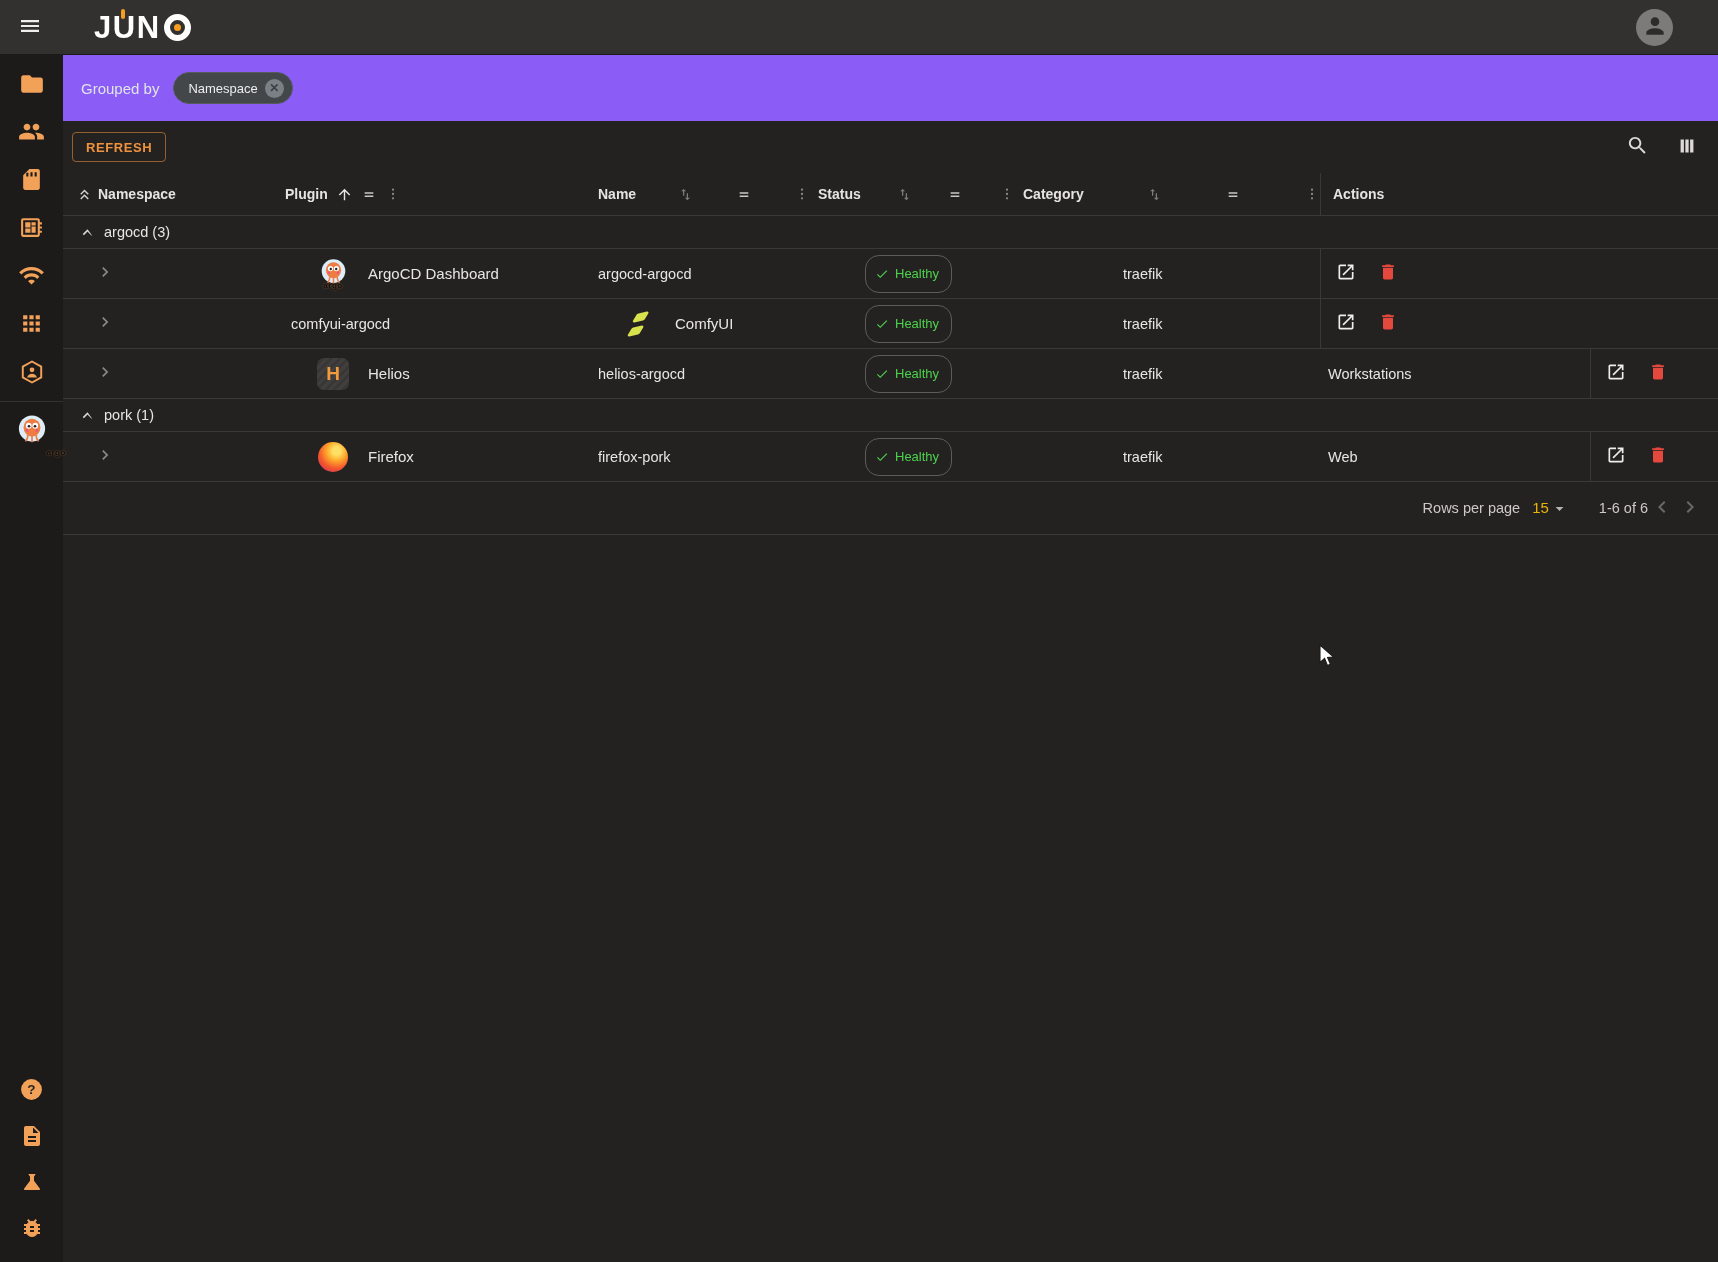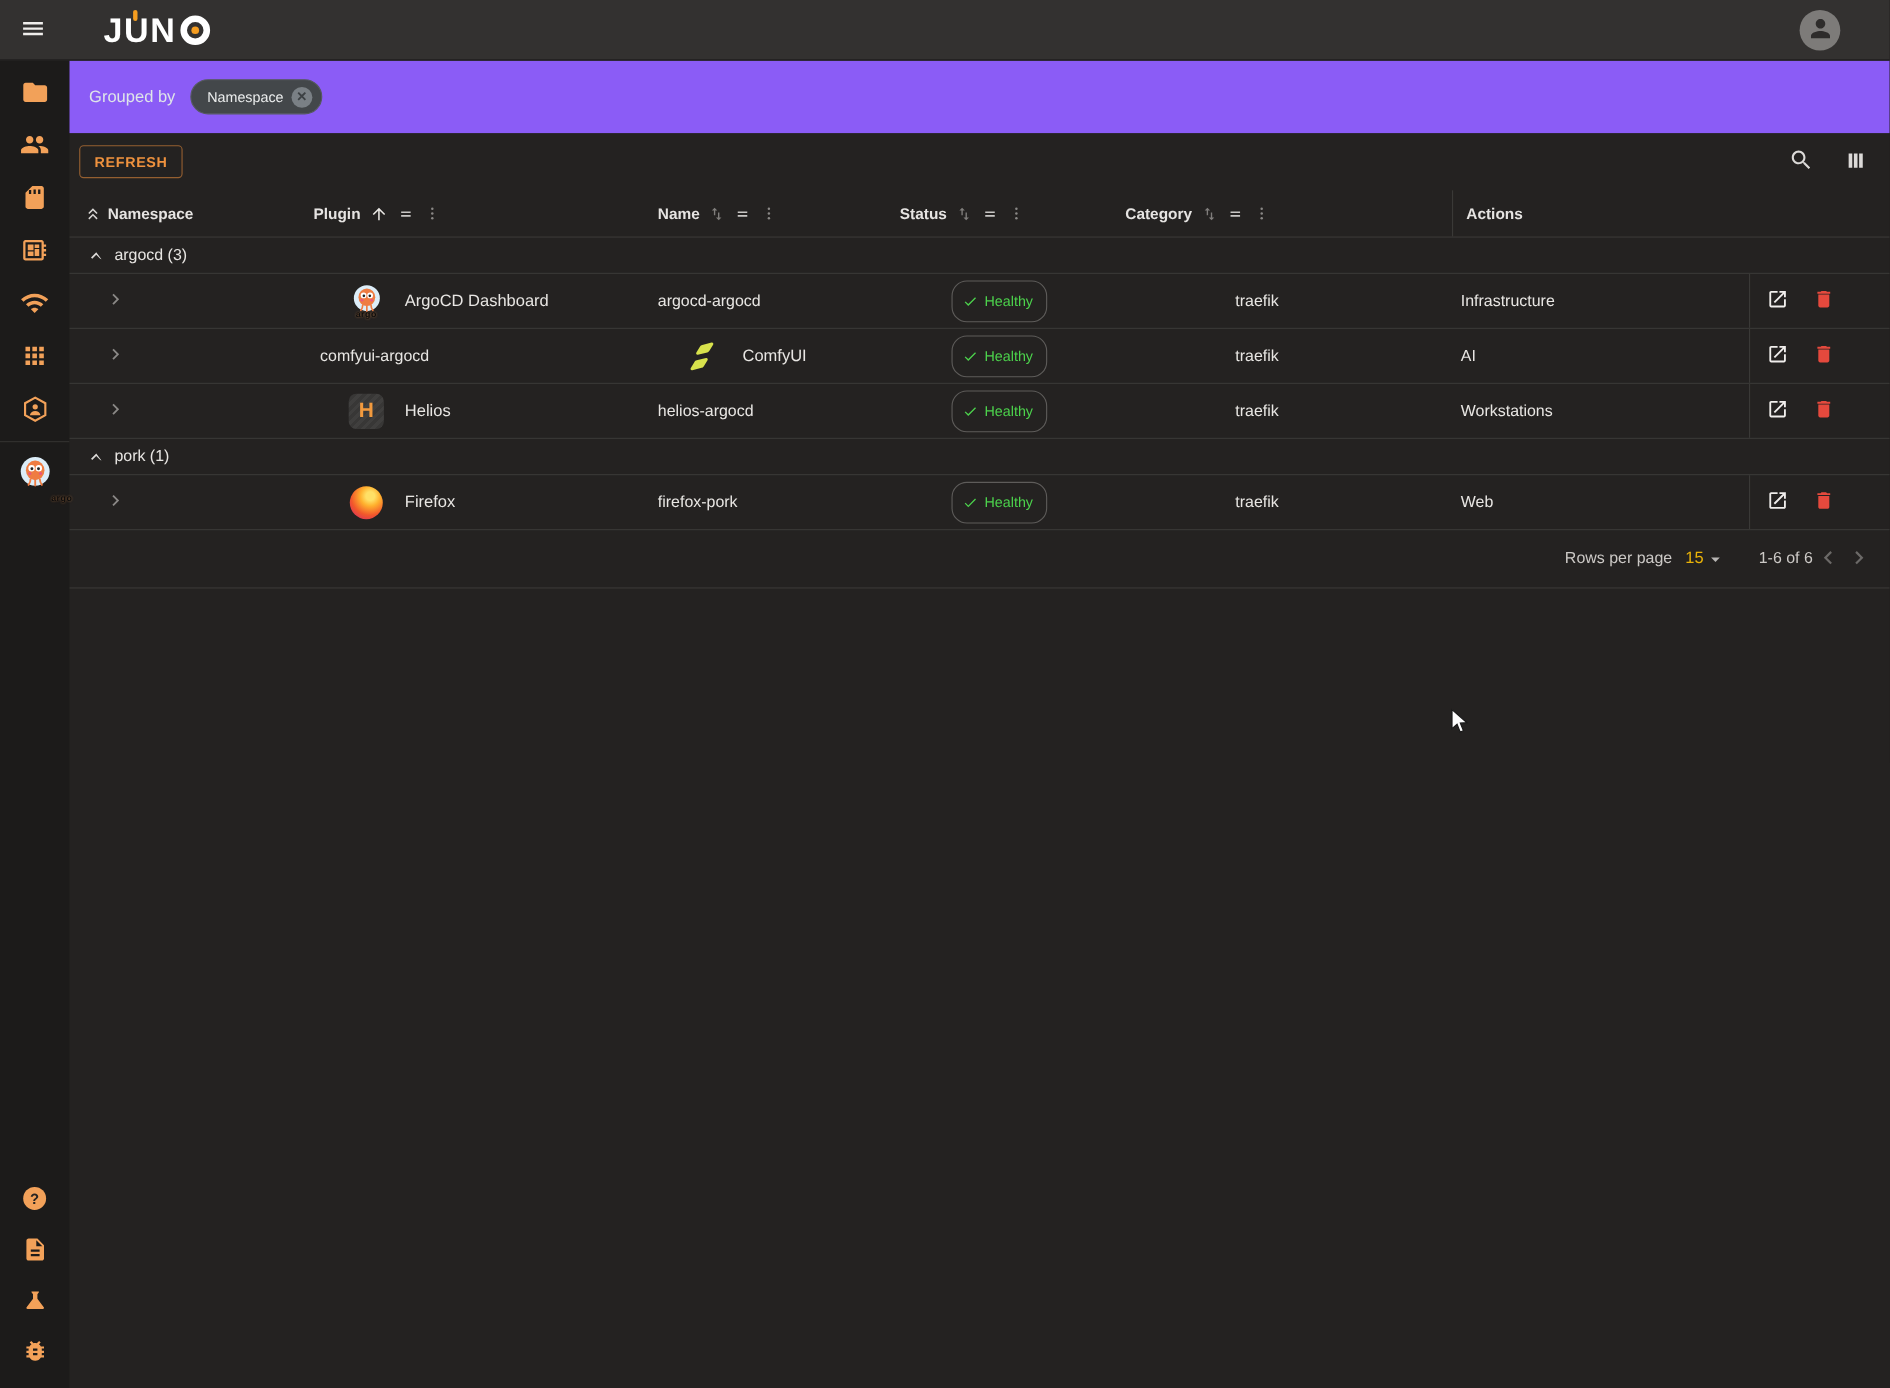--- a/index.html
+++ b/index.html
@@ -55,21 +55,21 @@
   .toolbar-right{margin-left:auto;display:flex;align-items:center;gap:20px;margin-right:16px;color:#dcdad8;}
   .tool-ic{width:30px;height:30px;display:flex;align-items:center;justify-content:center;color:#dcdad8;}
 
   
   .grid{display:grid;grid-template-columns:220px 307px 220px 205px 305px 270px 128px;align-items:center;}
   .thead{height:43px;border-bottom:1px solid var(--border);}
   .th{display:flex;align-items:center;gap:8px;font-size:14px;font-weight:bold;color:#e6e4e2;height:100%;}
   .th .hlabel{white-space:nowrap;}
   .th-ns{padding-left:13px;gap:5px;}
   .th-plugin{padding-left:2px;}
-  .th-pad{padding-left:8px;}
+  .th-pad{padding-left:8px;justify-content:space-between;}
   .hic{display:inline-flex;align-items:center;}
   .hic svg{display:block;}
   .ic-sort{color:#e8e6e3;}
   .ic-swap{color:#7f7d7b;}
   .ic-filter{color:#c9c7c5;}
   .ic-dots{color:#8a8886;}
   .ic-dblup{color:#d6d4d2;}
   .th-actions{border-left:1px solid var(--border);padding-left:12px;}
 
   .group-row{height:33px;display:flex;align-items:center;border-bottom:1px solid var(--border);padding-left:15px;gap:7px;text-align:right;}
@@ -381,21 +381,20 @@
       <span class="badge">
         <span class="bcheck">
                 <svg width="14" height="14" viewBox="0 0 24 24" fill="currentColor">
                   <path d="M9 16.17 4.83 12l-1.42 1.41L9 19 21 7l-1.41-1.41z"></path>
                 </svg>
               </span>
         <span>Healthy</span>
       </span>
     </div>
     <div class="cell cell-source">traefik</div>
-    <div class="cell cell-category">Infrastructure</div>
     <div class="cell cell-actions">
       <button class="abtn">
         <span><svg width="20" height="20" viewBox="0 0 24 24" fill="currentColor">
                   <path d="M19 19H5V5h7V3H5c-1.11 0-2 .9-2 2v14c0 1.1.89 2 2 2h14c1.1 0 2-.9 2-2v-7h-2v7zM14 3v2h3.59l-9.83 9.83 1.41 1.41L19 6.41V10h2V3h-7z"></path>
                 </svg></span>
       </button>
       <button class="abtn del">
         <span><svg width="20" height="20" viewBox="0 0 24 24" fill="currentColor">
                   <path d="M6 19c0 1.1.9 2 2 2h8c1.1 0 2-.9 2-2V7H6v12zM19 4h-3.5l-1-1h-5l-1 1H5v2h14V4z"></path>
                 </svg></span>
@@ -427,21 +426,20 @@
       <span class="badge">
         <span class="bcheck">
                 <svg width="14" height="14" viewBox="0 0 24 24" fill="currentColor">
                   <path d="M9 16.17 4.83 12l-1.42 1.41L9 19 21 7l-1.41-1.41z"></path>
                 </svg>
               </span>
         <span>Healthy</span>
       </span>
     </div>
     <div class="cell cell-source">traefik</div>
-    <div class="cell cell-category">AI</div>
     <div class="cell cell-actions">
       <button class="abtn">
         <span><svg width="20" height="20" viewBox="0 0 24 24" fill="currentColor">
                   <path d="M19 19H5V5h7V3H5c-1.11 0-2 .9-2 2v14c0 1.1.89 2 2 2h14c1.1 0 2-.9 2-2v-7h-2v7zM14 3v2h3.59l-9.83 9.83 1.41 1.41L19 6.41V10h2V3h-7z"></path>
                 </svg></span>
       </button>
       <button class="abtn del">
         <span><svg width="20" height="20" viewBox="0 0 24 24" fill="currentColor">
                   <path d="M6 19c0 1.1.9 2 2 2h8c1.1 0 2-.9 2-2V7H6v12zM19 4h-3.5l-1-1h-5l-1 1H5v2h14V4z"></path>
                 </svg></span>

